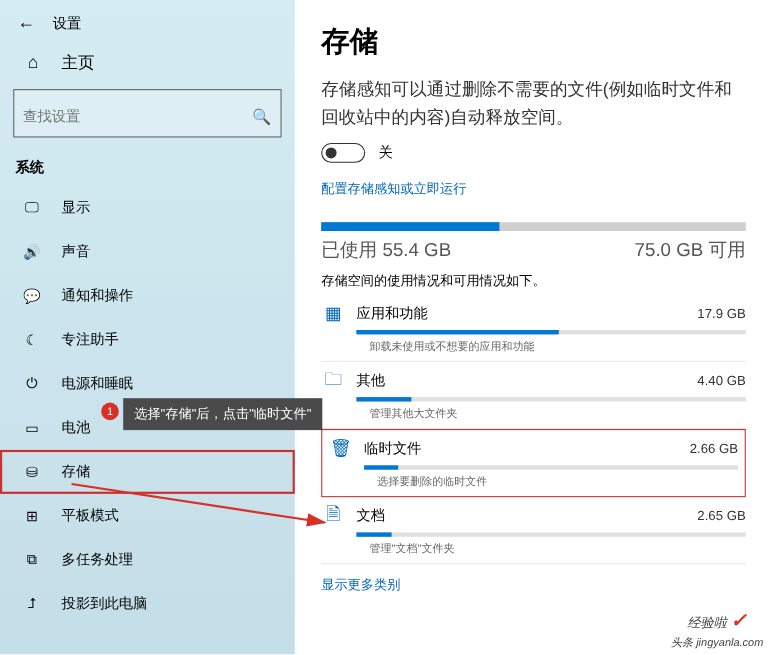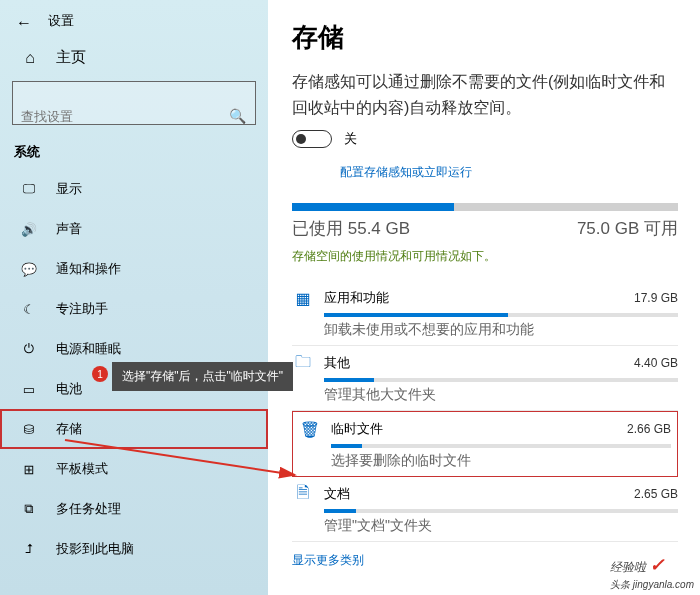--- a/index.html
+++ b/index.html
@@ -5,54 +5,54 @@
     * { box-sizing: border-box; margin: 0; padding: 0; font-family: "Microsoft YaHei", "Segoe UI", sans-serif; }
     body { width: 700px; height: 595px; background: #fff; overflow: hidden; position: relative; }
     .app { display: flex; height: 100%; }
     .sidebar { width: 268px; background: linear-gradient(180deg, #d5ecf2 0%, #cce4ed 50%, #c4dee8 100%); padding: 0; position: relative; }
     .header-row { display: flex; align-items: center; padding: 12px 16px 8px; gap: 16px; }
     .back-btn { font-size: 16px; cursor: pointer; }
     .title { font-size: 13px; }
     .home-row { display: flex; align-items: center; padding: 10px 22px; gap: 18px; cursor: pointer; }
     .home-row .icon { width: 16px; display: flex; justify-content: center; }
     .home-label { font-size: 15px; }
-    .search-box { margin: 4px 12px 12px; display: flex; align-items: flex-end; border: 1px solid #666; background: rgba(255,255,255,0.25); height: 44px; padding: 0 8px; }
+    .search-box { margin: 4px 12px 12px; display: flex; align-items: flex-start; border: 1px solid #666; background: rgba(255,255,255,0.25); height: 44px; padding: 16px 8px; }
     .search-box input { flex: 1; border: none; background: transparent; outline: none; font-size: 13px; }
     .search-box .s-icon { font-size: 14px; }
     .section-label { padding: 6px 14px 8px; font-size: 13px; font-weight: 600; }
     .nav-item { display: flex; align-items: center; padding: 11px 20px; gap: 18px; cursor: pointer; font-size: 13px; }
     .nav-item .icon { width: 18px; display: flex; justify-content: center; align-items: center; }
     .nav-item.selected { border: 2px solid #c83232; padding: 9px 18px; }
     .main { flex: 1; padding: 20px 22px 20px 24px; overflow: hidden; position: relative; }
     .main h1 { font-size: 26px; font-weight: 600; margin-bottom: 14px; }
     .desc { font-size: 16px; line-height: 1.6; color: #333; margin-bottom: 10px; }
     .toggle-row { display: flex; align-items: center; gap: 12px; margin-bottom: 14px; }
     .toggle { width: 40px; height: 18px; border: 1px solid #333; border-radius: 10px; position: relative; cursor: pointer; }
     .toggle::after { content: ""; position: absolute; left: 3px; top: 3px; width: 10px; height: 10px; background: #333; border-radius: 50%; }
     .toggle-label { font-size: 13px; }
-    .link { color: #0067c0; font-size: 12px; cursor: pointer; margin-bottom: 22px; display: inline-block; margin-left: 48px; }
+    .link { color: #0067c0; font-size: 12px; cursor: pointer; margin-bottom: 22px; display: inline-block; }
     .drive-title { font-size: 16px; font-weight: 600; margin-bottom: 10px; }
     .bar-outer { height: 8px; background: #d0d0d0; width: 100%; margin-bottom: 6px; position: relative; }
     .bar-inner { height: 100%; background: #0078d4; width: 42%; }
     .drive-stats { display: flex; justify-content: space-between; font-size: 17px; color: #555; margin-bottom: 8px; }
-    .usage-desc { font-size: 12px; color: #4d7c0f; margin-bottom: 16px; }
+    .usage-desc { font-size: 12px; color: #000000; margin-bottom: 4px; }
     .cat-item { padding: 6px 0; border-bottom: 1px solid #e8e8e8; }
     .cat-item.highlight { border: 1.5px solid #c83232; padding: 6px 6px; }
     .cat-row1 { display: flex; align-items: center; }
     .cat-icon { width: 22px; height: 22px; display: flex; align-items: center; justify-content: center; margin-right: 10px; color: #0067c0; }
     .cat-name { flex: 1; font-size: 13px; }
     .cat-size { font-size: 12px; color: #333; }
     .cat-bar { height: 4px; background: #e0e0e0; margin: 4px 0 4px 32px; position: relative; }
     .cat-bar-fill { height: 100%; background: #0078d4; }
-    .cat-sub { font-size: 14px; color: #666; margin-left: 32px; }
+    .cat-sub { font-size: 10px; color: #666; margin-left: 44px; }
     .show-more { color: #0067c0; font-size: 12px; margin-top: 10px; cursor: pointer; }
     
     .tooltip { position: absolute; left: 112px; top: 362px; background: #4a4a4a; color: #fff; font-size: 12px; padding: 6px 10px; white-space: nowrap; z-index: 20; }
     .tip-num { position: absolute; left: 92px; top: 366px; width: 16px; height: 16px; background: #d93025; color: #fff; border-radius: 50%; font-size: 10px; display: flex; align-items: center; justify-content: center; z-index: 21; }
-    .watermark { position: absolute; right: 6px; bottom: 4px; font-size: 12px; color: #444; text-align: left; line-height: 1.2; font-style: italic; }
+    .watermark { position: absolute; right: 6px; bottom: 4px; font-size: 12px; color: #444; text-align: center; line-height: 1.2; font-style: italic; }
     .wm-check { color: #d93025; font-size: 18px; font-weight: bold; }
     svg.arrow { position: absolute; left: 60px; top: 380px; z-index: 15; pointer-events: none; }
   </style>
 </head>
 <body>
 
 <div class="app">
   <div class="sidebar">
     <div class="header-row">
       <span class="back-btn">←</span>

